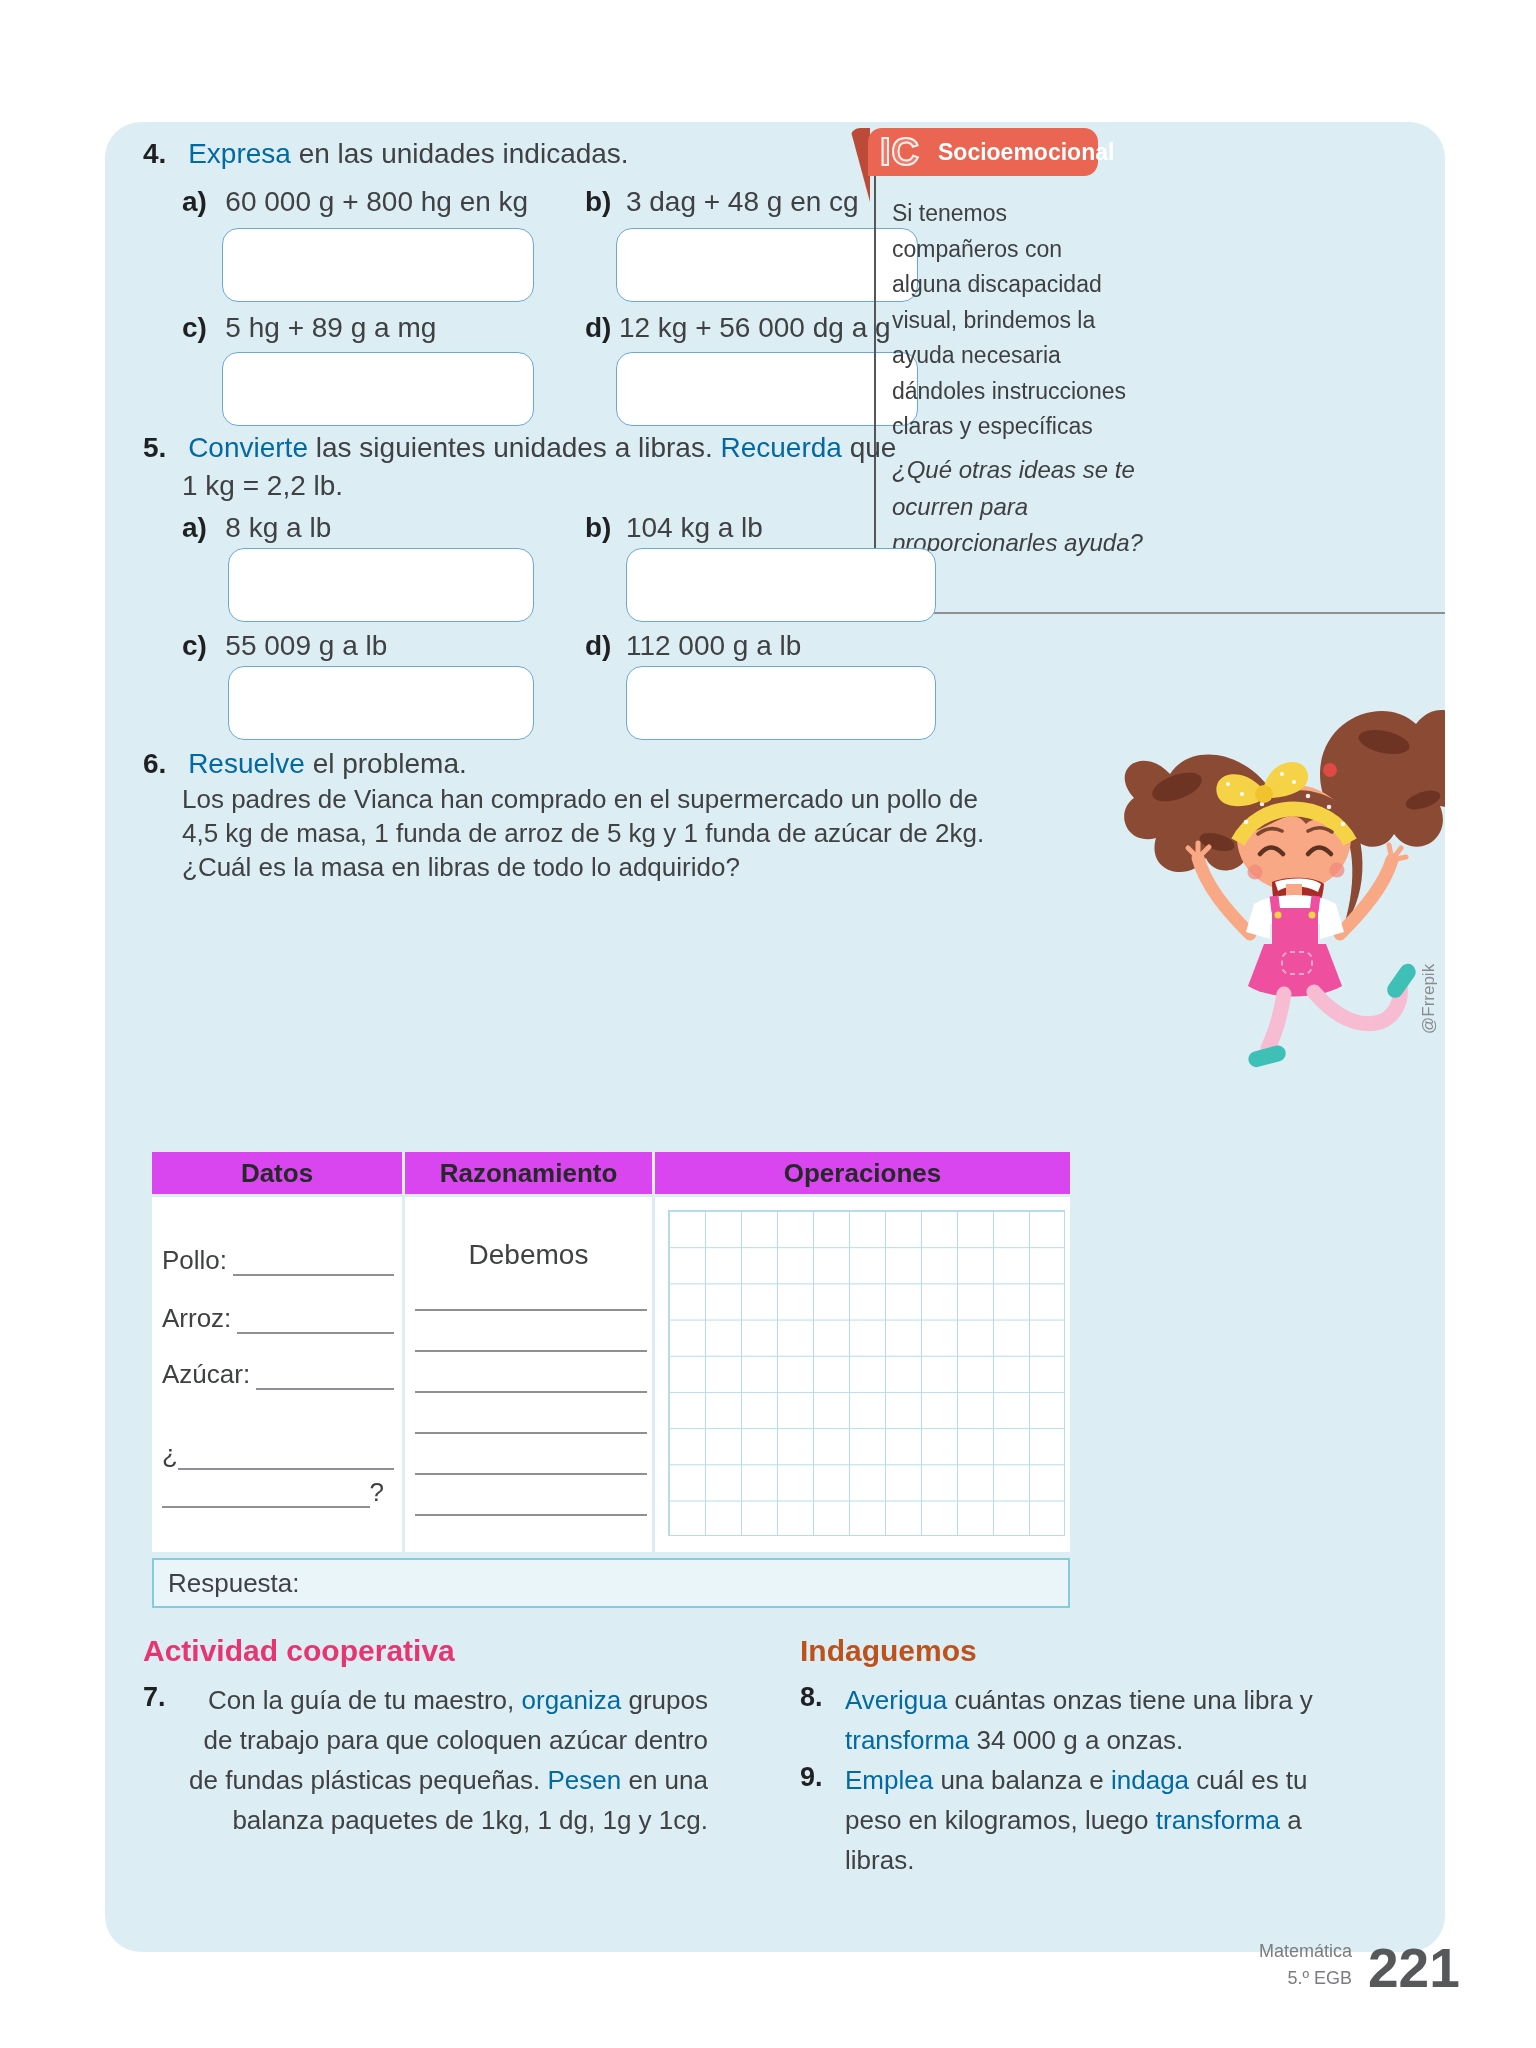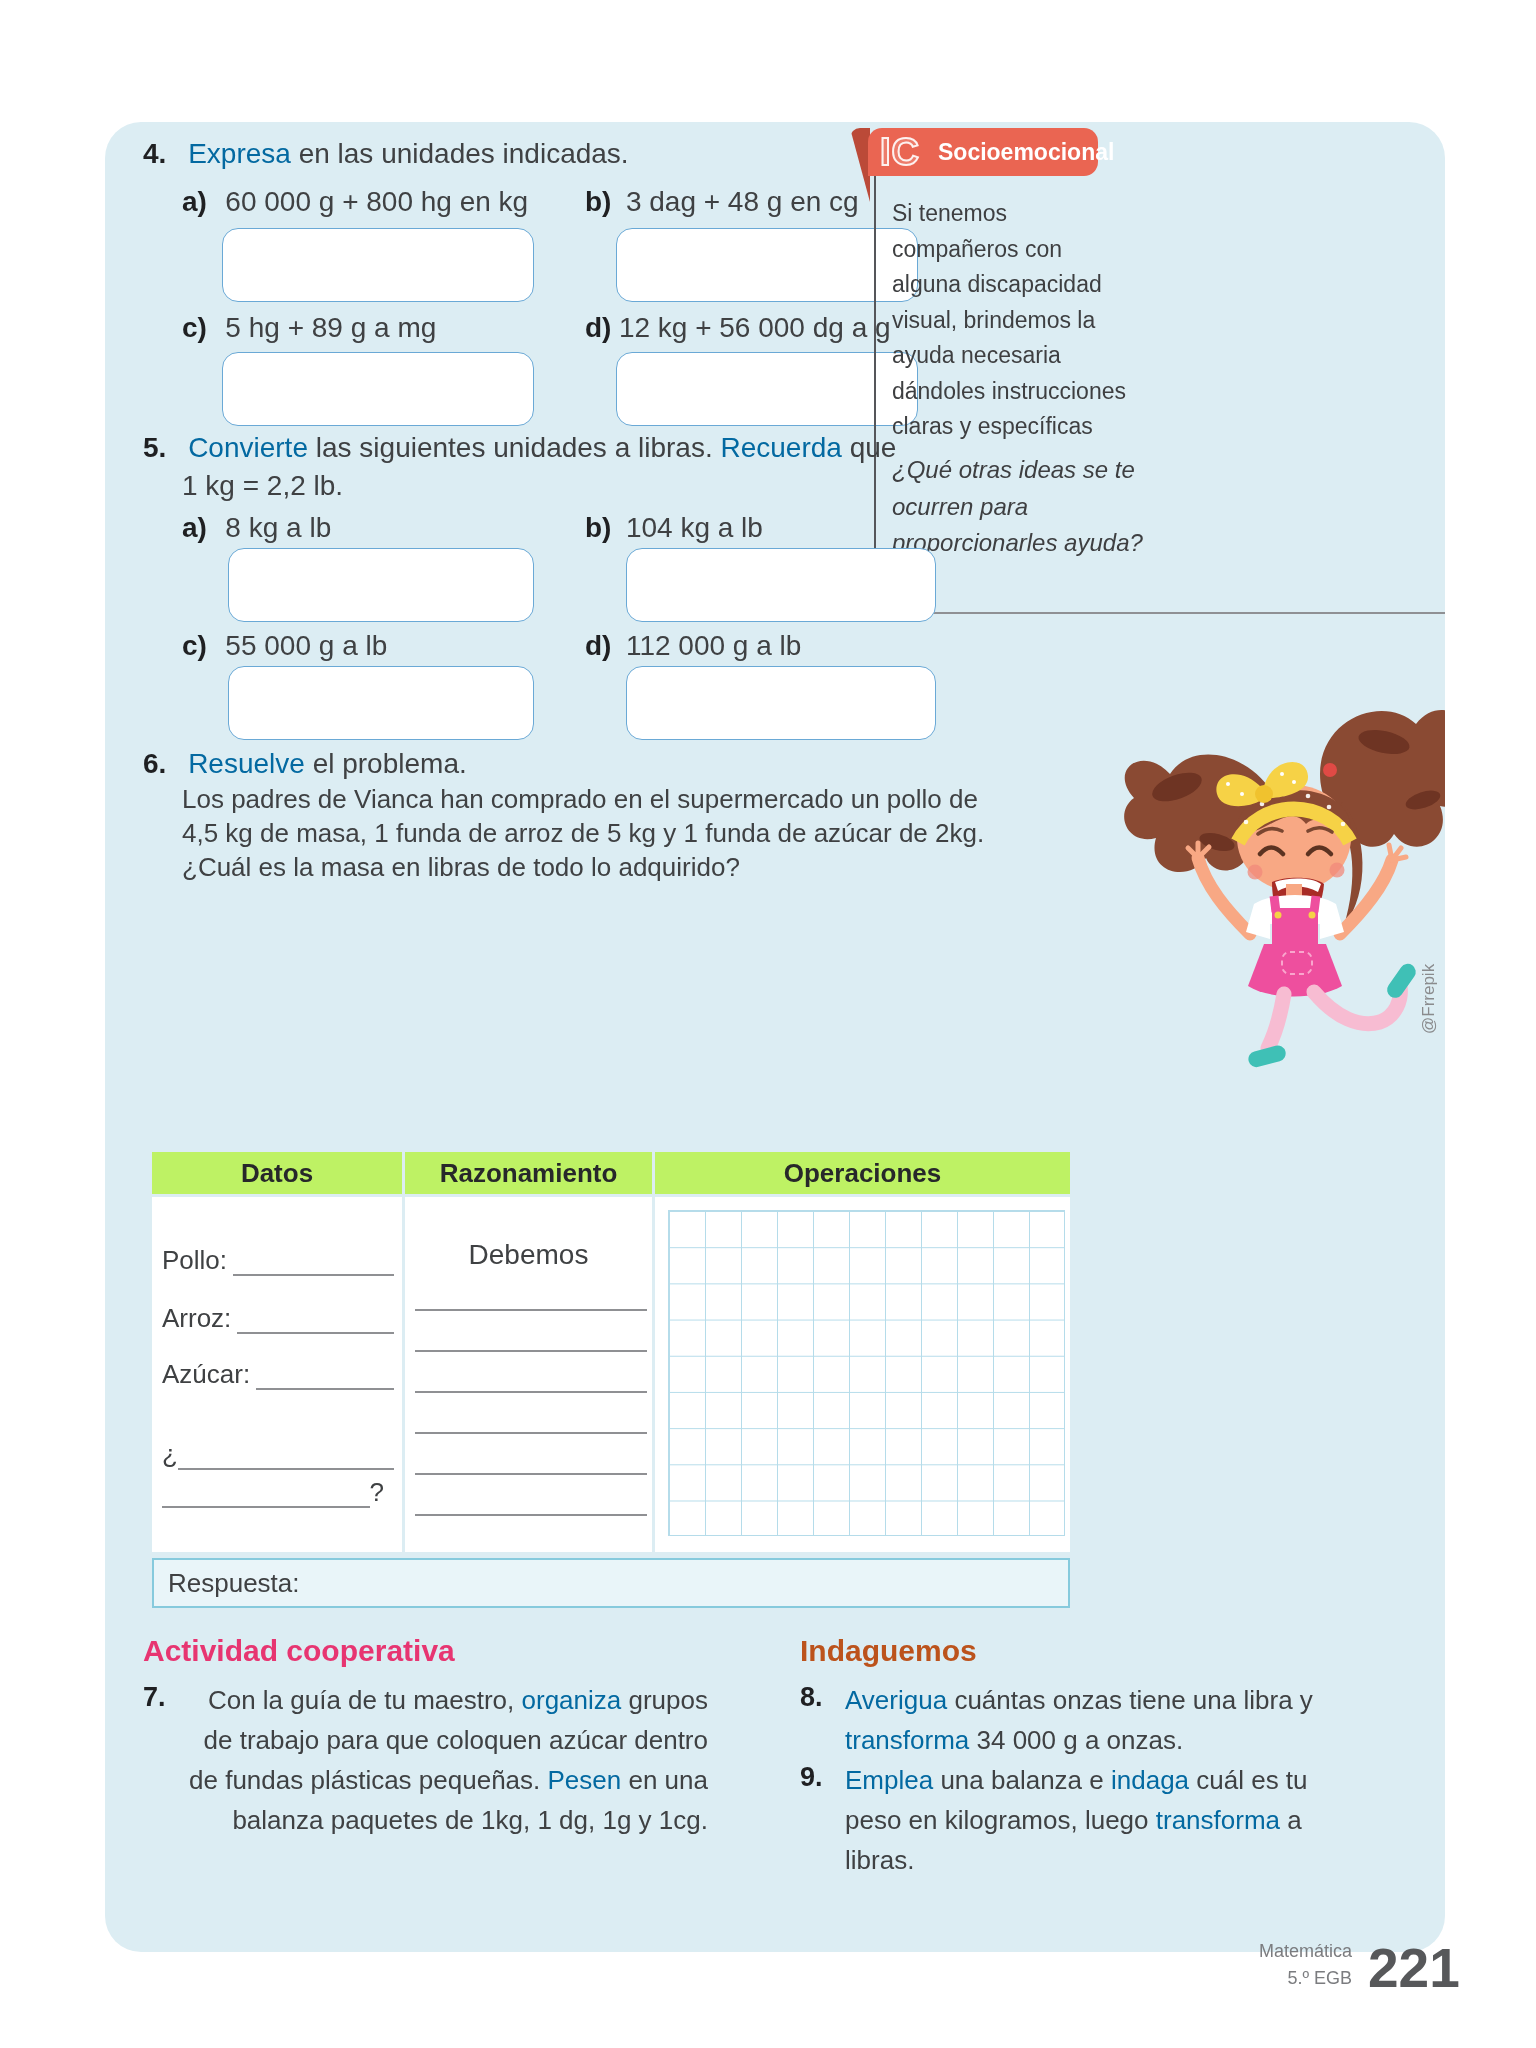--- a/index.html
+++ b/index.html
@@ -45,21 +45,21 @@
     border-left:2.5px solid #55565a; border-bottom:2.5px solid #55565a;
     border-bottom-left-radius:28px;
   }
   .side-rule { left:900px; top:611.5px; width:545px; height:0; border-top:2px solid #8f9093; }
   .side-text { left:892px; top:196px; font-size:23px; line-height:35.5px; color:#3e3f41; }
   .side-text div { white-space:nowrap; }
   .side-quest { left:892px; top:452px; font-size:24px; line-height:36.5px; font-style:italic; color:#3e3f41; }
   .side-quest div { white-space:nowrap; }
   
   .tbl-head {
-    top:1152px; height:42px; background:#bef264;
+    top:1152px; height:42px; background:#d946ef;
     display:flex; align-items:center; justify-content:center;
     font-weight:bold; font-size:26px; color:#27282a;
   }
   .tbl-col { top:1197px; height:355px; background:#ffffff; }
   .field-row { display:flex; align-items:flex-end; font-size:26px; color:#3f4143; }
   .u-line { border-bottom:2px solid #8f9093; flex:1; height:1.2em; }
   .r-line { position:absolute; left:10px; width:232px; border-bottom:2px solid #8f9093; }
   .ops-grid {
     left:668px; top:1210px; width:397px; height:326px;
     border:1px solid #b5dcea;
@@ -151,21 +151,21 @@
   </div>
   <div class="abs" style="left:585px; top:512px;">
     <span class="itm-label">b)</span>
     <span class="itm-text" style="margin-left:10px;">104 kg a lb</span>
   </div>
   <div class="abs answer-box" style="left:228px; top:548px; width:306px; height:74px;"></div>
   <div class="abs answer-box" style="left:626px; top:548px; width:310px; height:74px;"></div>
 
   <div class="abs" style="left:182px; top:630px;">
     <span class="itm-label">c)</span>
-    <span class="itm-text" style="margin-left:14px;">55 000 g a lb</span>
+    <span class="itm-text" style="margin-left:14px;">55 009 g a lb</span>
   </div>
   <div class="abs" style="left:585px; top:630px;">
     <span class="itm-label">d)</span>
     <span class="itm-text" style="margin-left:10px;">112 000 g a lb</span>
   </div>
   <div class="abs answer-box" style="left:228px; top:666px; width:306px; height:74px;"></div>
   <div class="abs answer-box" style="left:626px; top:666px; width:310px; height:74px;"></div>
 
   <div class="abs girl-clip">
     <svg width="345" height="412" viewBox="0 0 345 412" xmlns="http://www.w3.org/2000/svg">

